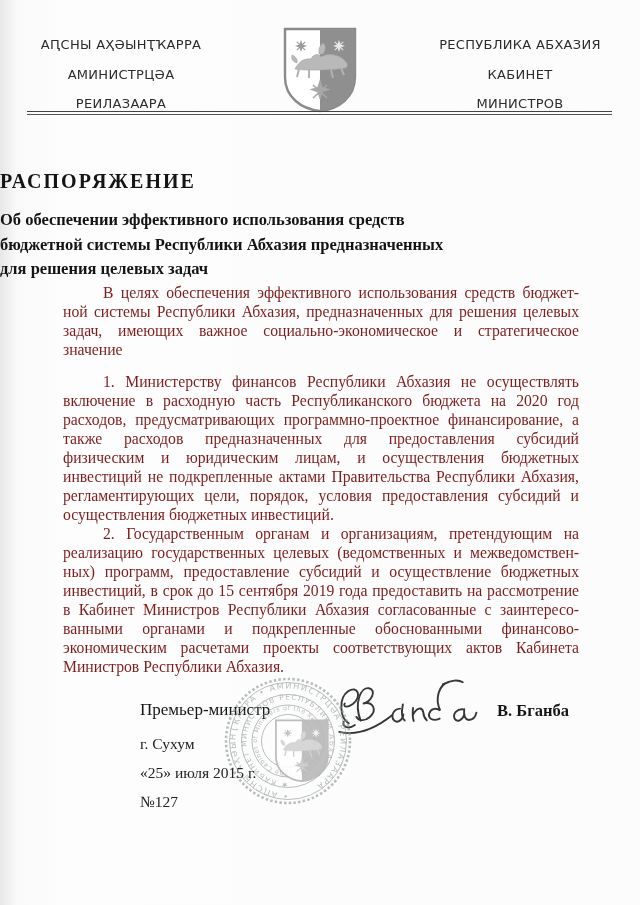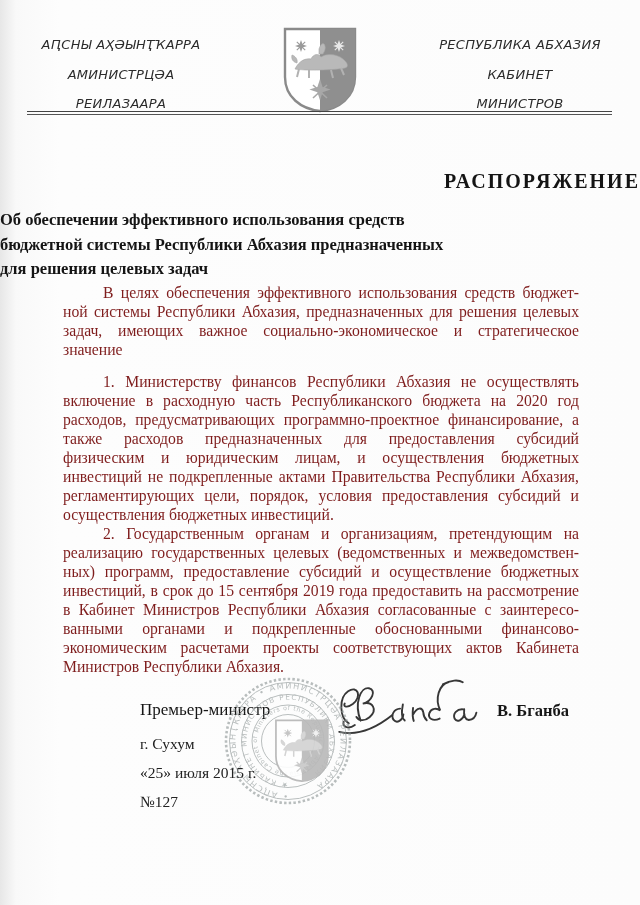--- a/index.html
+++ b/index.html
@@ -6,24 +6,24 @@
   body{
     width:640px;height:905px;position:relative;overflow:hidden;
     background:linear-gradient(90deg,#e7e7e7 0px,#f9f9f9 16px,#fdfdfd 60px,#fcfcfc 100%);
     font-family:"Liberation Serif","DejaVu Serif",serif;
     color:#1d1d1d;
   }
   .abs{position:absolute;}
   
   .hdr-block{width:190px;text-align:center;font-family:"DejaVu Sans","Liberation Sans",sans-serif;
     font-size:13px;color:#2b2b2b;letter-spacing:.3px;}
-  .hdr-block .hline{line-height:29.5px;white-space:nowrap;font-style:italic;}
+  .hdr-block .hline{line-height:29.5px;white-space:nowrap;}
   .divider{border-top:1.6px solid #444;border-bottom:1px solid #555;height:2.4px;}
   
-  .doc-title{width:640px;text-align:right;font-weight:bold;font-size:20px;letter-spacing:2px;color:#141414;}
+  .doc-title{width:640px;text-align:left;font-weight:bold;font-size:20px;letter-spacing:2px;color:#141414;}
   .subtitle{width:640px;font-weight:bold;font-size:16.5px;line-height:24.5px;color:#141414;}
   
   .bodytext{width:516px;font-size:15.7px;line-height:19px;color:#7f1d1d;}
   .line{text-align:justify;text-align-last:justify;white-space:normal;}
   .line.last{text-align-last:left;}
   .line.indent{text-indent:40px;}
   .para{margin:0 0 13px 0;}
   .para.tight{margin:0;}
   
   .sig-label{font-weight:normal;font-size:17px;color:#161616;}

